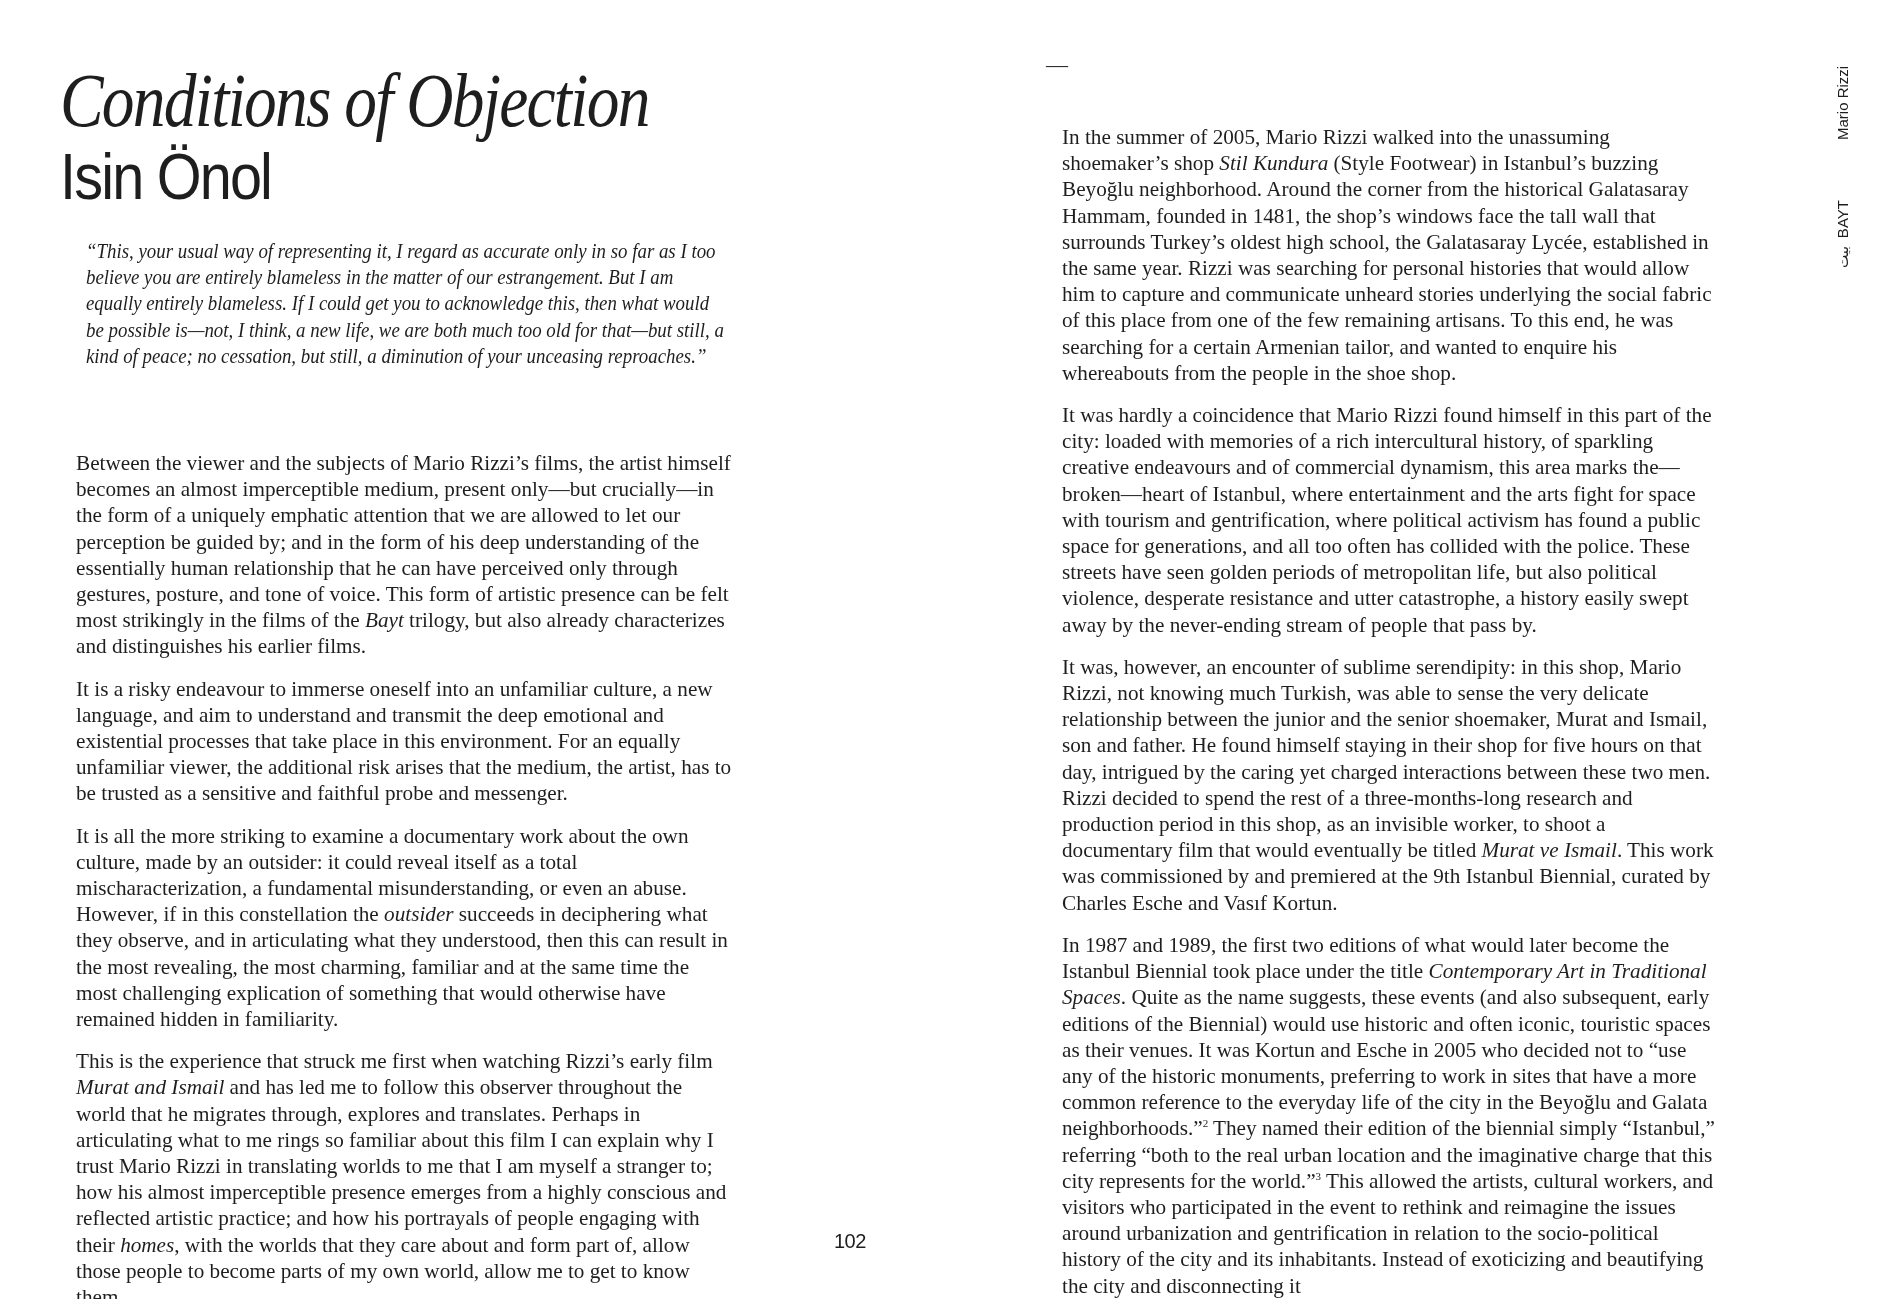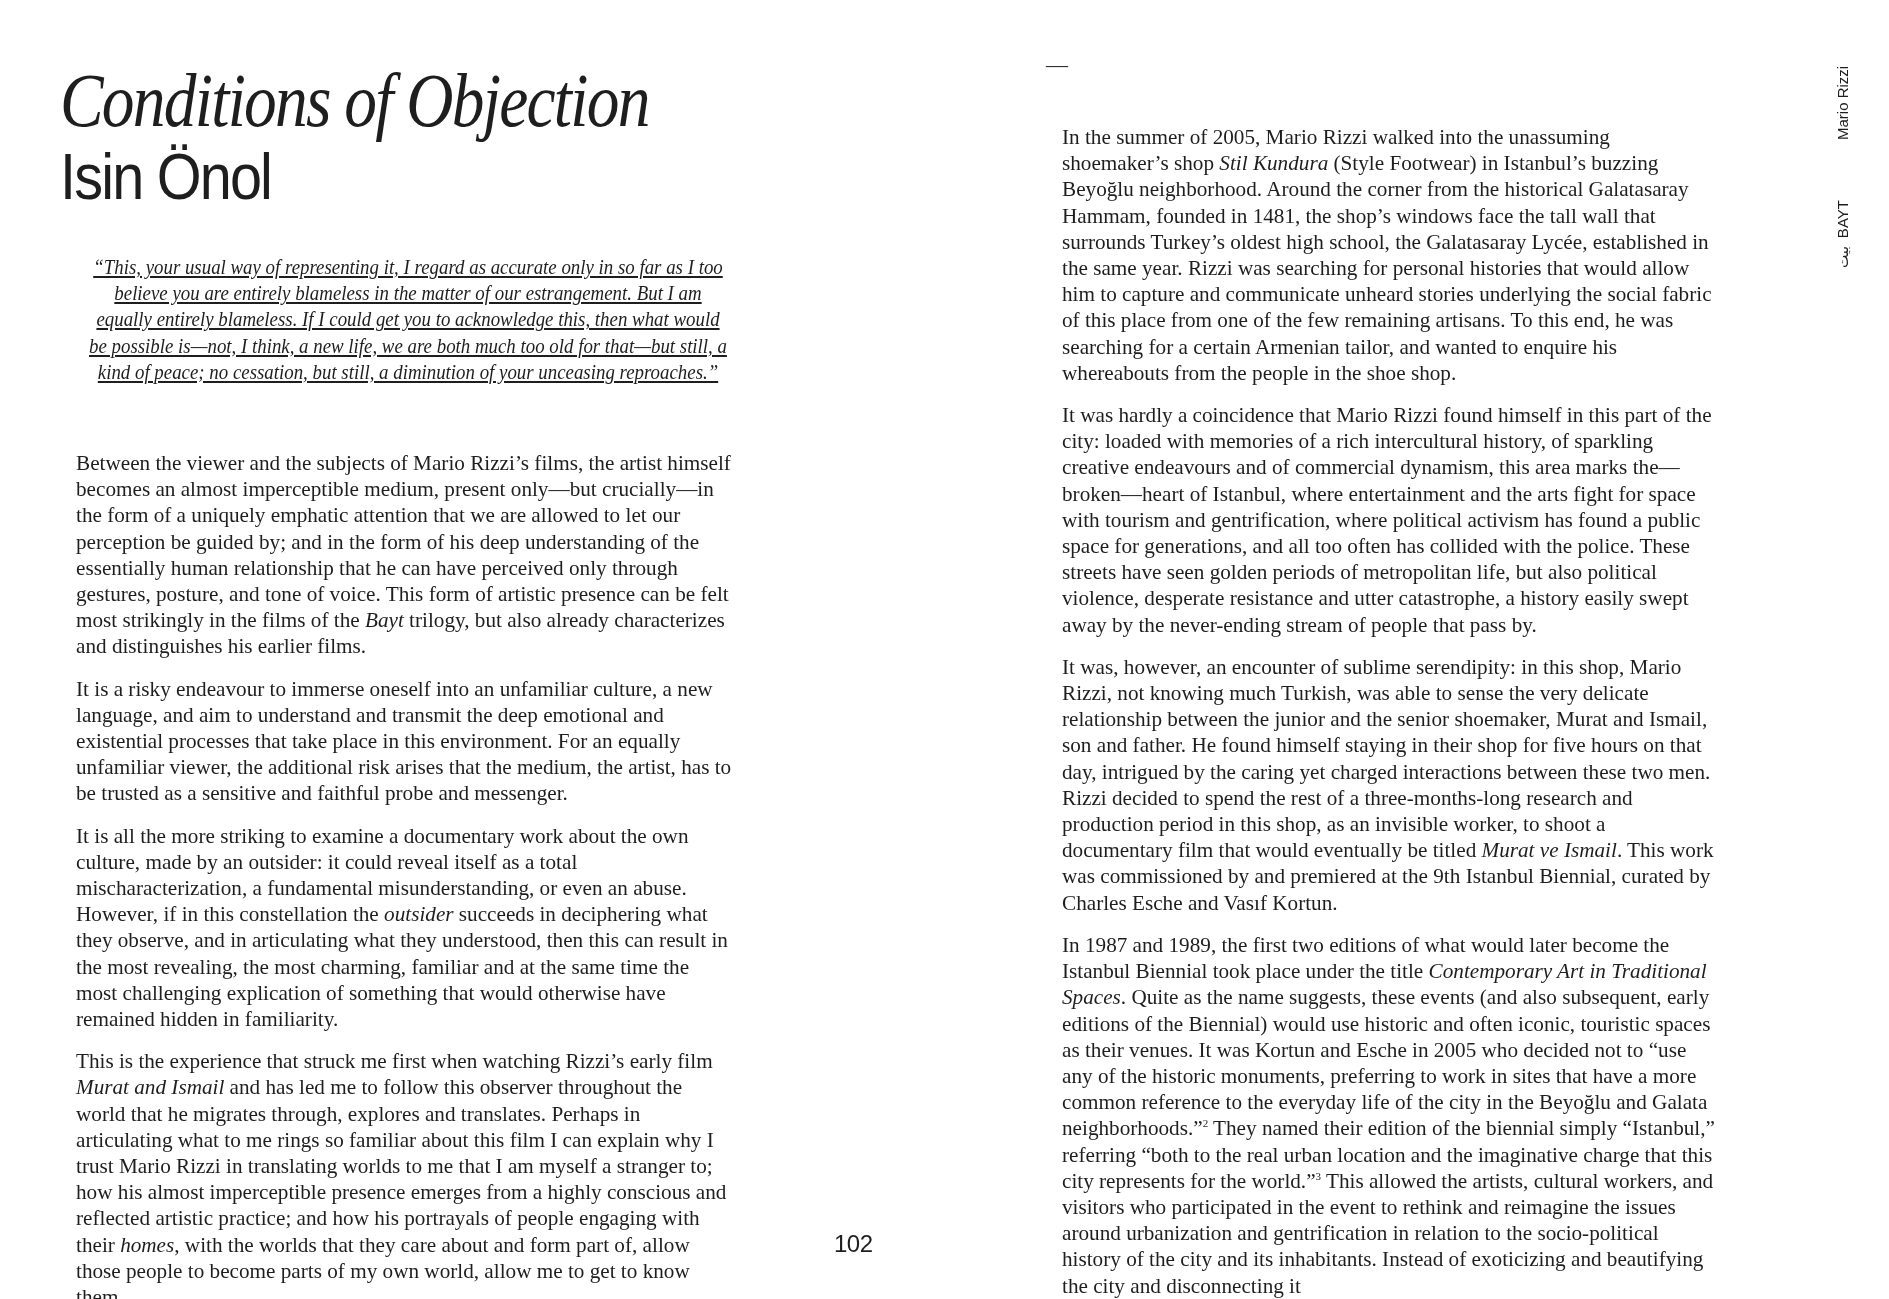--- a/index.html
+++ b/index.html
@@ -8,35 +8,35 @@
   .page-left { left:0; width:944px; }
   .page-right { left:944px; width:945px; }
 
   .title { position:absolute; left:60px; top:56px; margin:0;
     font-family:"Liberation Serif", serif; font-style:italic; font-weight:normal;
     font-size:76px; line-height:88px; letter-spacing:-2px; transform:scaleX(0.86); transform-origin:left top; white-space:nowrap; }
   .author { position:absolute; left:60px; top:140px; margin:0;
     font-family:"Liberation Sans", sans-serif; font-weight:normal;
     font-size:64px; line-height:74px; letter-spacing:-2px; transform:scaleX(0.9); transform-origin:left top; }
 
-  .epigraph { position:absolute; right:214px; top:254px; width:700px; text-align:center;
-    font-family:"Liberation Serif", serif; font-size:20.5px; line-height:26.2px;text-decoration:underline; }
+  .epigraph { position:absolute; right:214px; top:238px; width:700px; text-align:left;
+    font-family:"Liberation Serif", serif; font-size:20.5px; line-height:26.2px; }
   .epigraph .quote { font-style:italic; display:block; transform:scaleX(0.92); transform-origin:right top; }
   .epigraph .cite { display:block; }
   .serif-body { font-family:"Liberation Serif", serif; font-size:21.2px; line-height:26.2px; }
 
   .left-body { position:absolute; left:60px; top:434px; width:690px; }
   .right-body { position:absolute; left:102px; top:108px; width:690px; }
   .para { margin:16px; }
   .para i { font-style:italic; }
   sup { font-size:11px; line-height:0; vertical-align:super; }
 
   .dash-mark { position:absolute; left:102px; top:52px; font-family:"Liberation Serif", serif; font-size:22px; }
 
-  .page-num { position:absolute; top:1230px; font-family:"Liberation Sans", sans-serif; font-size:24px; letter-spacing:-0.5px; }
+  .page-num { position:absolute; top:1230px; font-family:"Liberation Sans", sans-serif; font-size:20px; letter-spacing:-0.5px; }
   .page-num-left { left:834px; }
 
   .running-head { position:absolute; font-family:"Liberation Sans", sans-serif; font-size:15px;
     transform:rotate(-90deg); transform-origin:left top; white-space:nowrap; }
   .rh-artist { left:1834px; top:140px; }
   .rh-bayt { left:1834px; top:268px; }
   .arabic { font-family:"DejaVu Sans", sans-serif; font-size:14px; margin-right:8px; }
 </style>
 </head>
 <body>

